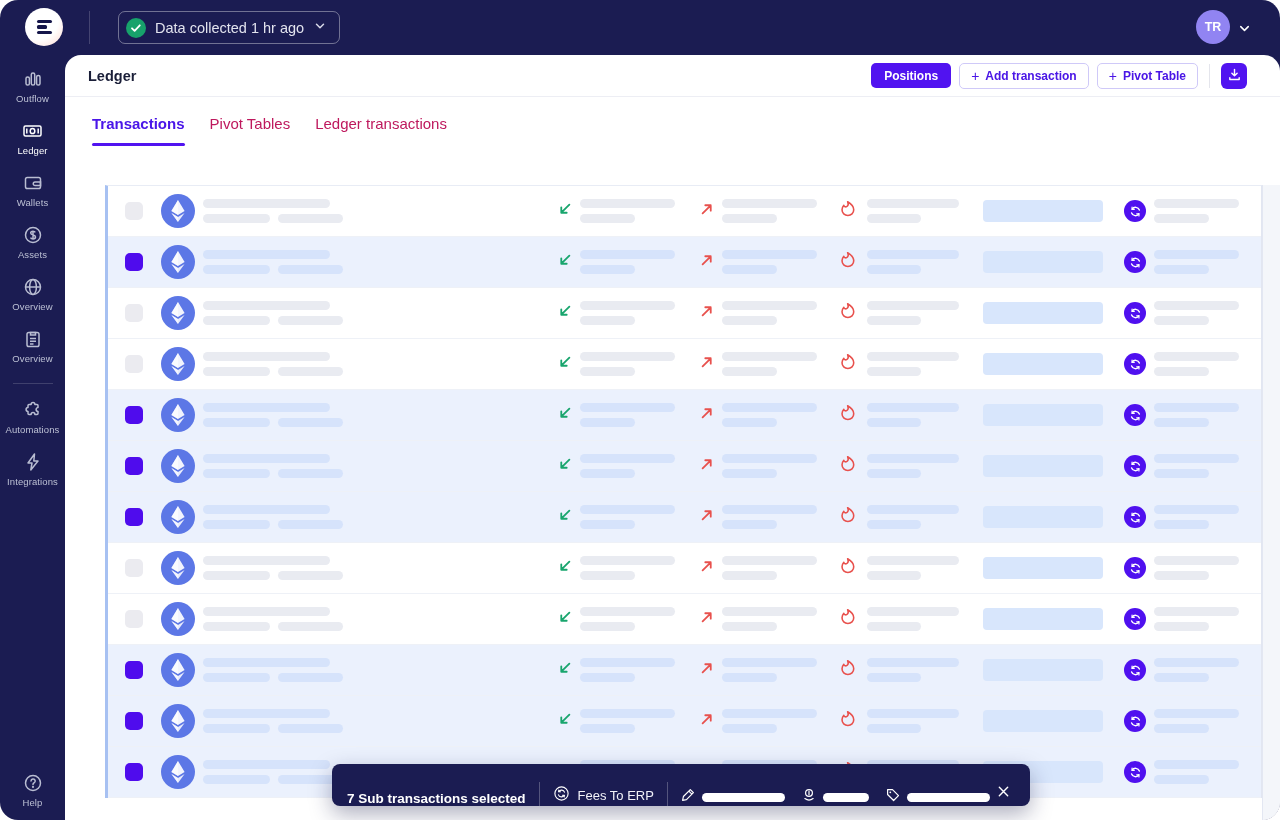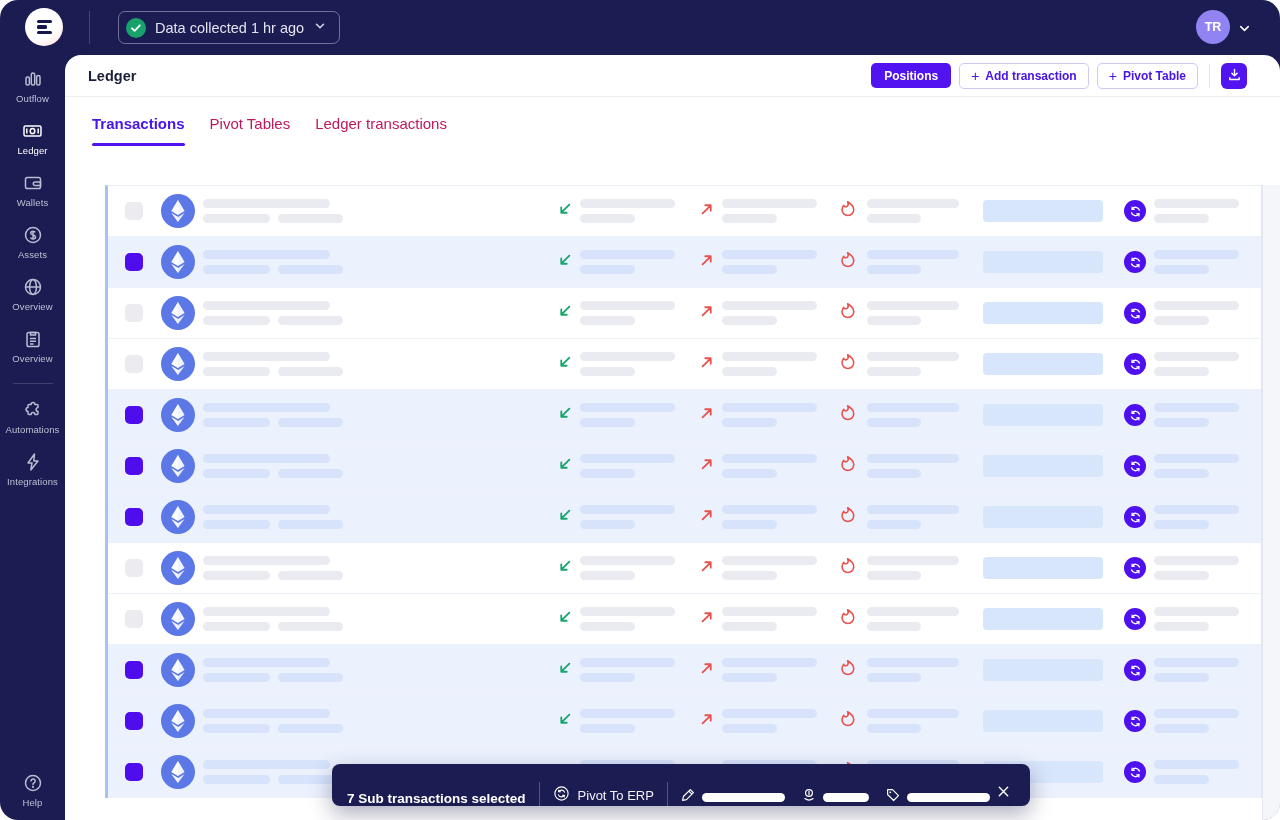--- a/index.html
+++ b/index.html
@@ -940,21 +940,21 @@
       <span class="sel-text">7 Sub transactions selected</span>
       <div class="vdiv"></div>
       <div class="sync-group">
         <span>
           <svg width="17" height="17" viewBox="0 0 18 18" fill="none" stroke="#fff">
               <circle cx="9" cy="9" r="7" stroke-width="1.2"></circle>
               <path d="M12.2 7.6A3.4 3.4 0 0 0 6.1 7M5.8 10.4A3.4 3.4 0 0 0 11.9 11" stroke-width="1.2" stroke-linecap="round"></path>
               <path d="M6.1 5.2v1.9H8M11.9 12.8v-1.9H10" stroke-width="1.1" stroke-linecap="round" stroke-linejoin="round"></path>
             </svg>
         </span>
-        <span class="sync-label">Pivot To ERP</span>
+        <span class="sync-label">Fees To ERP</span>
       </div>
       <div class="vdiv"></div>
       <div class="tool-group">
         <span>
           <svg width="14" height="14" viewBox="0 0 14 14" fill="none" stroke="#fff" stroke-width="1.2" stroke-linejoin="round">
               <path d="M9.3 1.6l3.1 3.1-6.9 6.9-3.9.8.8-3.9z"></path>
               <path d="M7.8 3.1l3.1 3.1"></path>
             </svg>
         </span>
         <span class="tool-pill" style="width:83px"></span>

